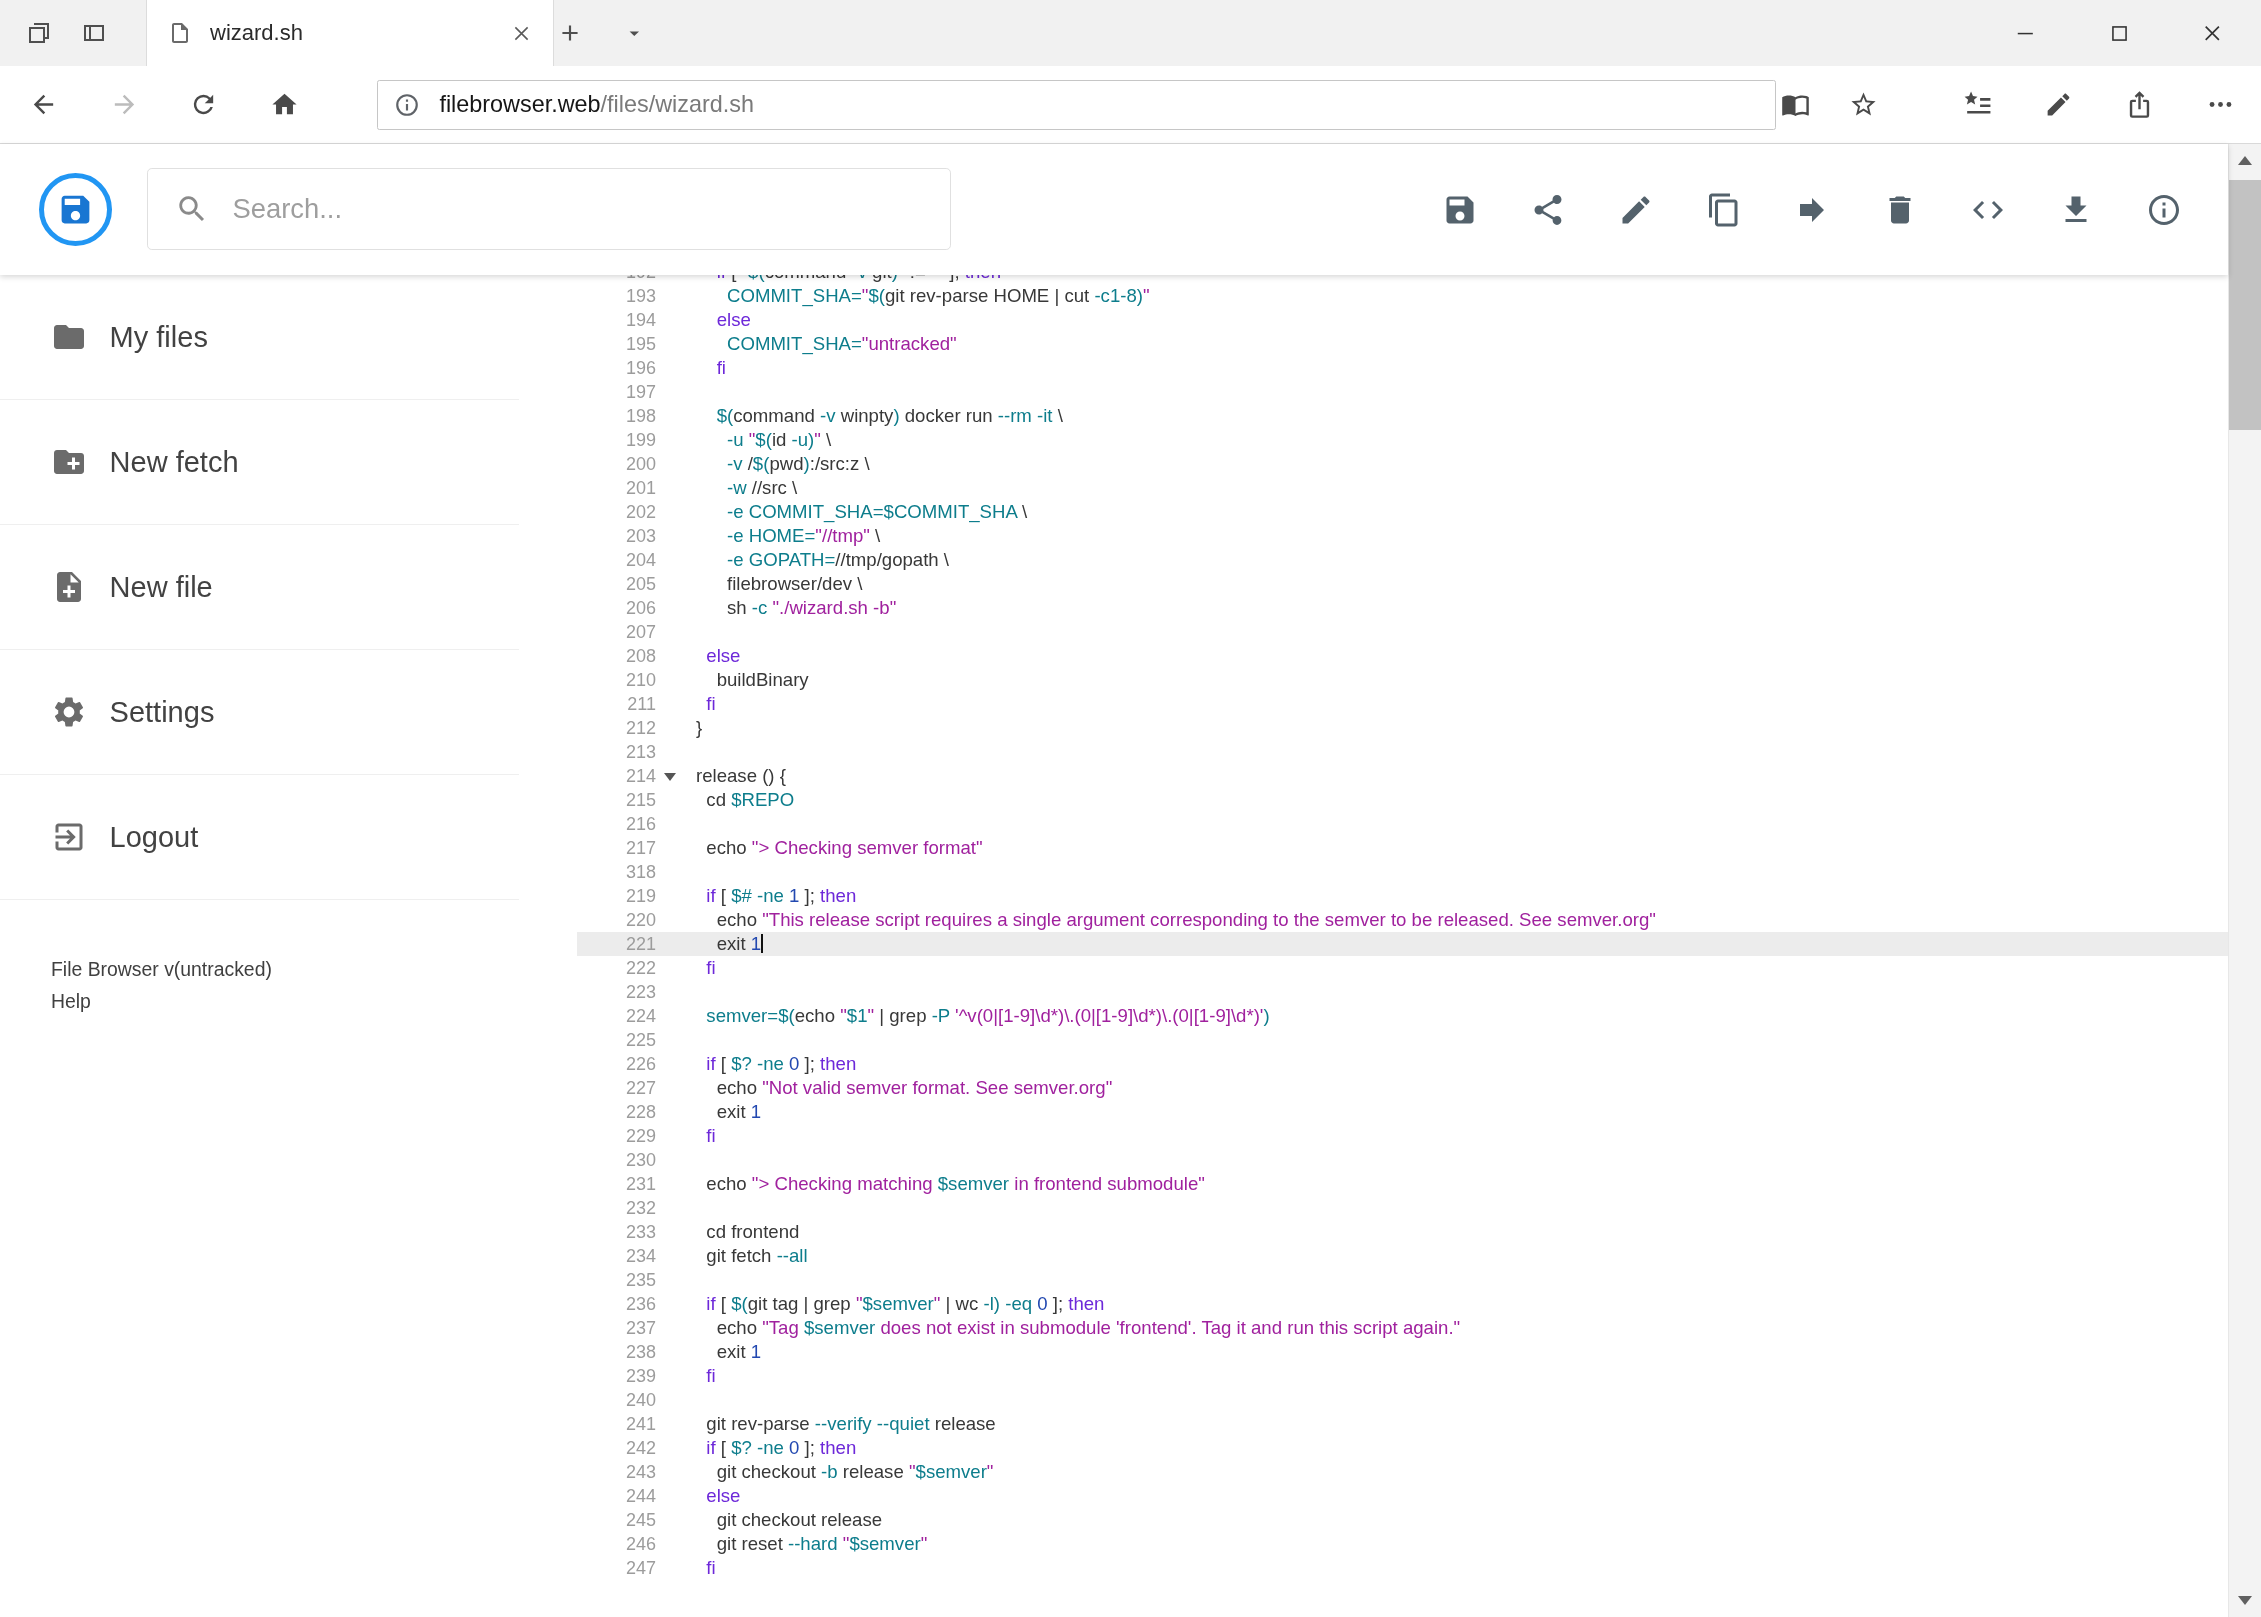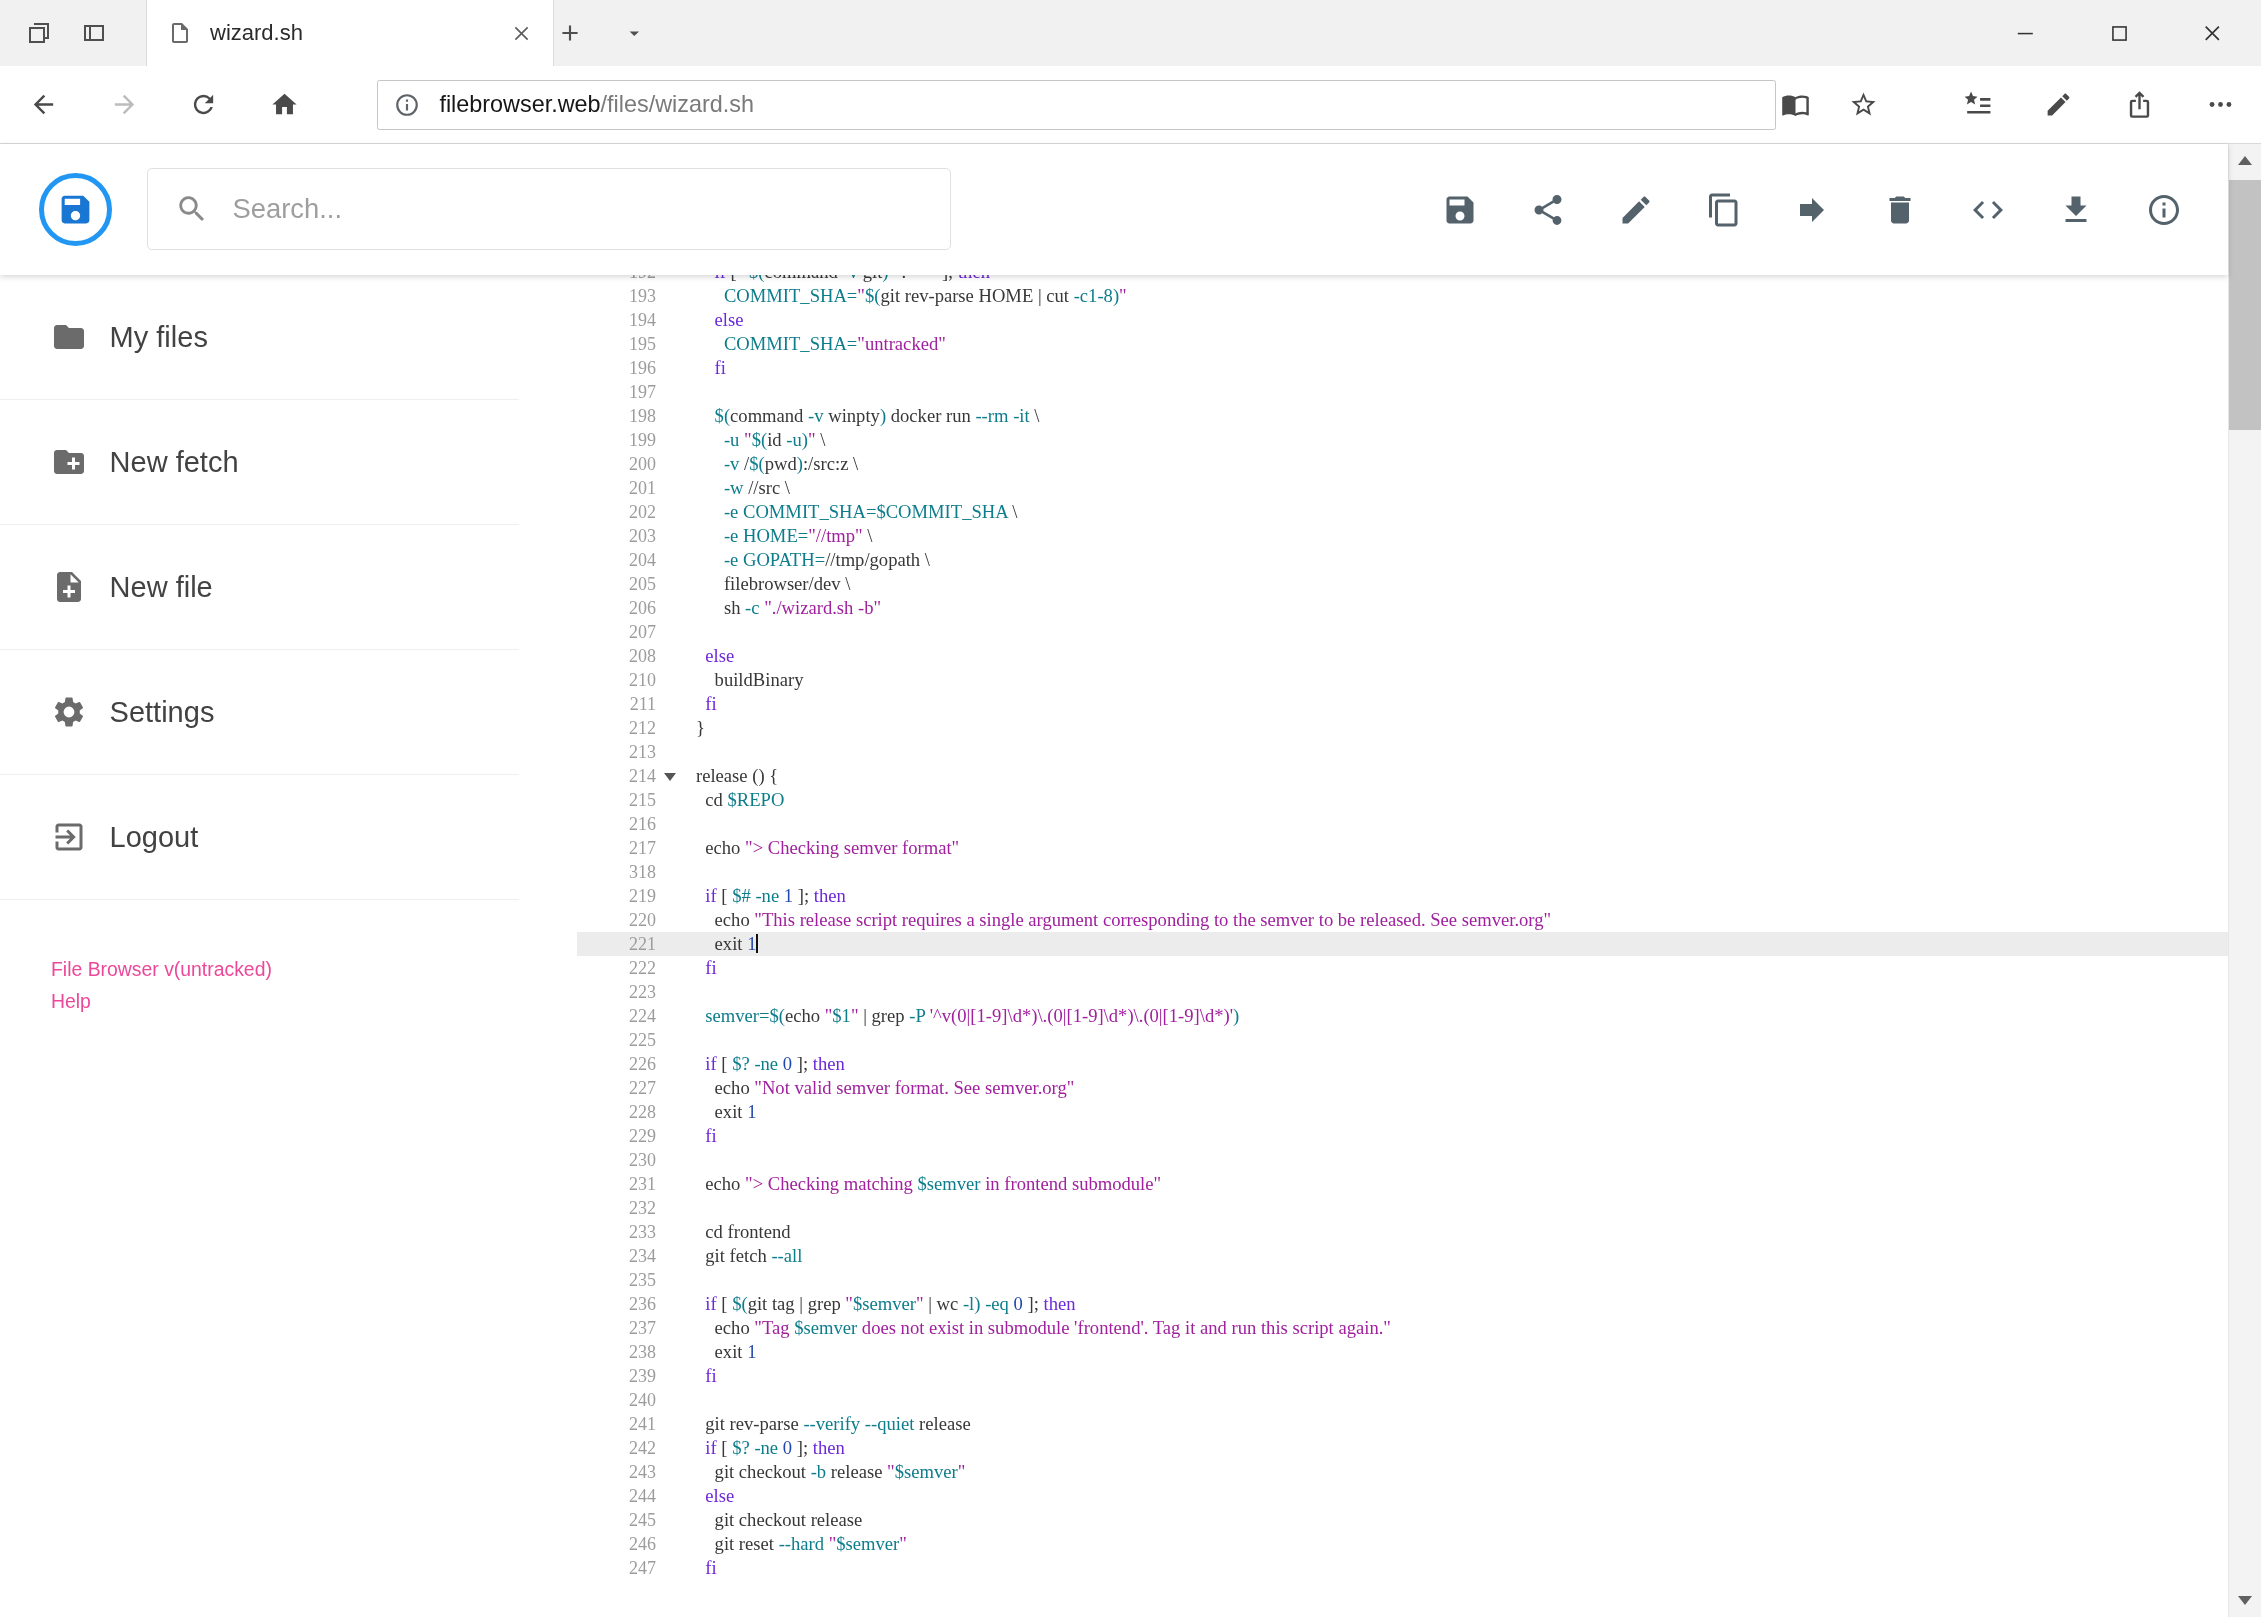--- a/index.html
+++ b/index.html
@@ -45,26 +45,26 @@
                    font-size:27.4px;color:#444;font-family:"Liberation Sans",sans-serif;}
   .searchbox input::placeholder{color:#9e9e9e;}
   .hdr-toolbar{position:absolute;right:46px;top:48px;display:flex;gap:52px;}
   .tbtn{width:36px;height:36px;color:#54626c;display:flex;align-items:center;justify-content:center;}
   
   .content{position:absolute;left:0;top:131px;right:0;bottom:0;}
   .sidebar{position:absolute;left:0;top:0;width:577px;bottom:0;background:#fff;}
   .sitem{height:124px;display:flex;align-items:center;padding-left:51px;gap:22.6px;
          border-bottom:0.8px solid #efefef;margin-right:58px;color:#6b6b6b;cursor:default;}
   .slabel{font-size:29px;color:#424242;}
-  .sfooter{padding:53px 0 0 51px;font-size:19.4px;color:#ec4899;line-height:32px;}
+  .sfooter{padding:53px 0 0 51px;font-size:19.4px;color:#404040;line-height:32px;}
   
   .editor{position:absolute;left:577px;top:0;right:0;bottom:0;overflow:hidden;background:#fff;}
   .codewrap{position:relative;top:-15.3px;}
   .cline{display:flex;height:24px;line-height:24px;white-space:pre;
-         font-family:Liberation Serif, serif;font-size:18.6px;}
+         font-family:Liberation Sans, sans-serif;font-size:18.6px;}
   .cline.active{background:#ececec;}
   .lno{width:79px;flex:none;text-align:right;color:#9c9c9c;font-size:18px;}
   .fold{width:40px;flex:none;position:relative;}
   .caret{position:absolute;left:8px;top:9px;width:0;height:0;
          border-left:6.5px solid transparent;border-right:6.5px solid transparent;border-top:8px solid #555;}
   .ctext{flex:1;}
   .tok-p{color:#383838}
   .tok-t{color:#0d7d8c}
   .tok-s{color:#a0219e}
   .tok-k{color:#6d28d9}

